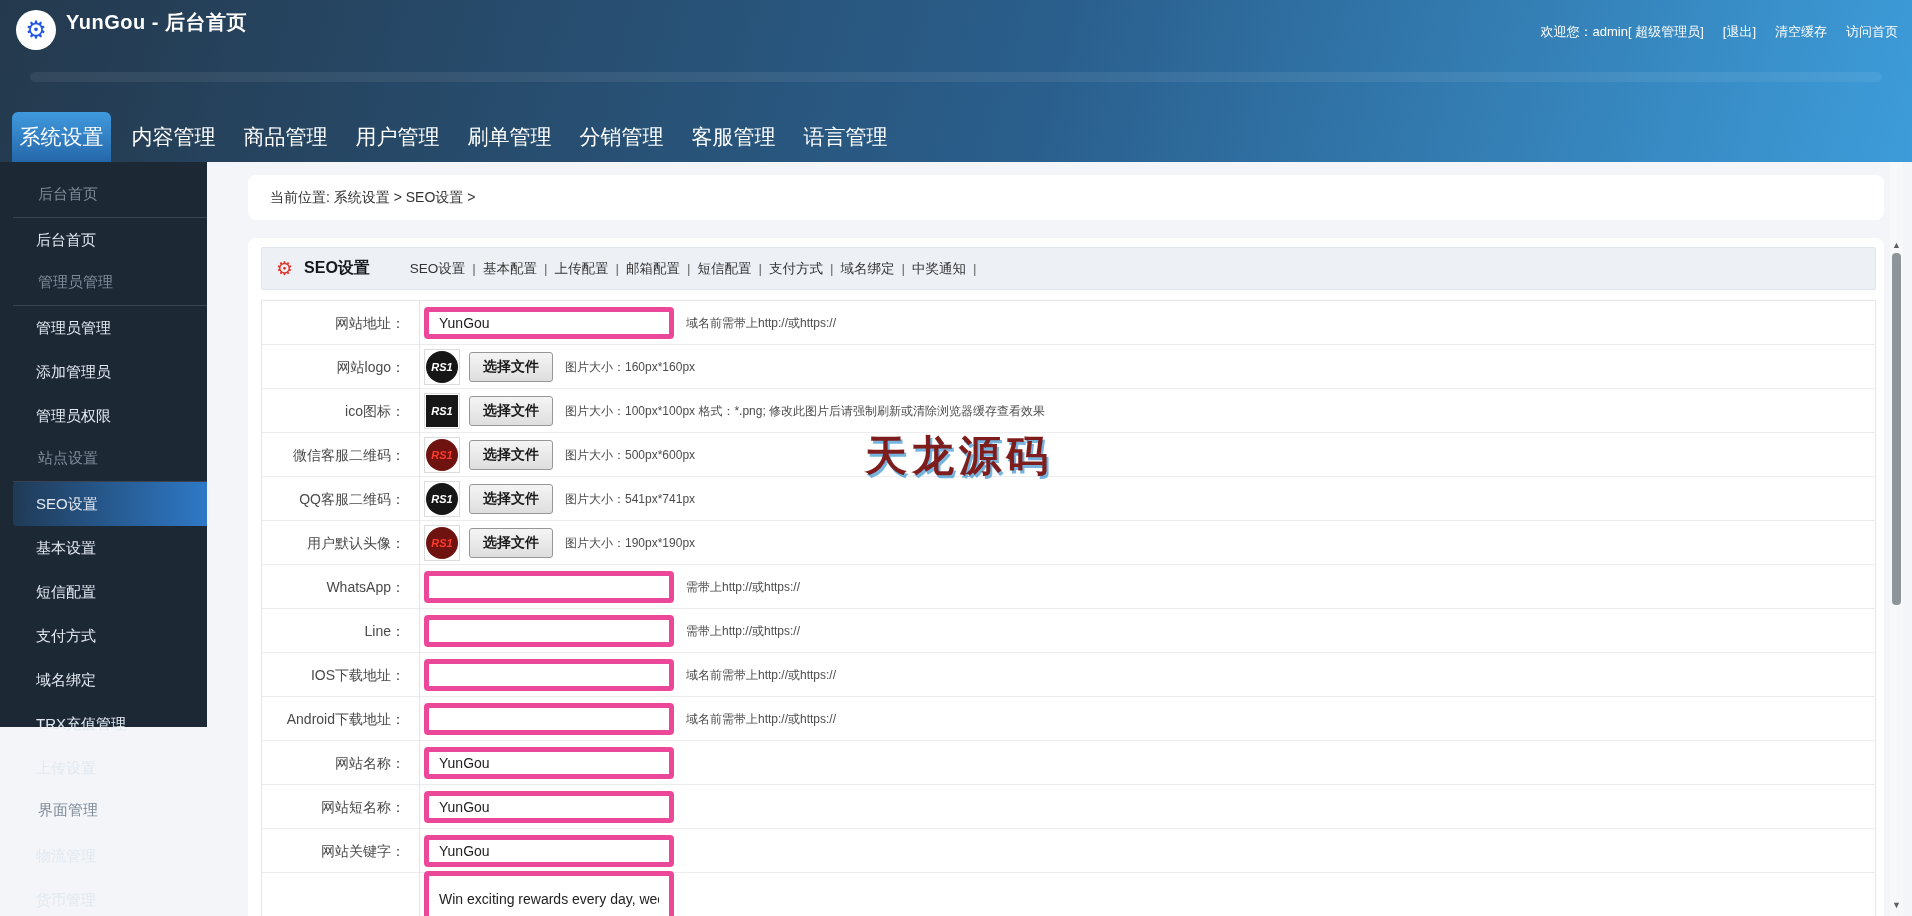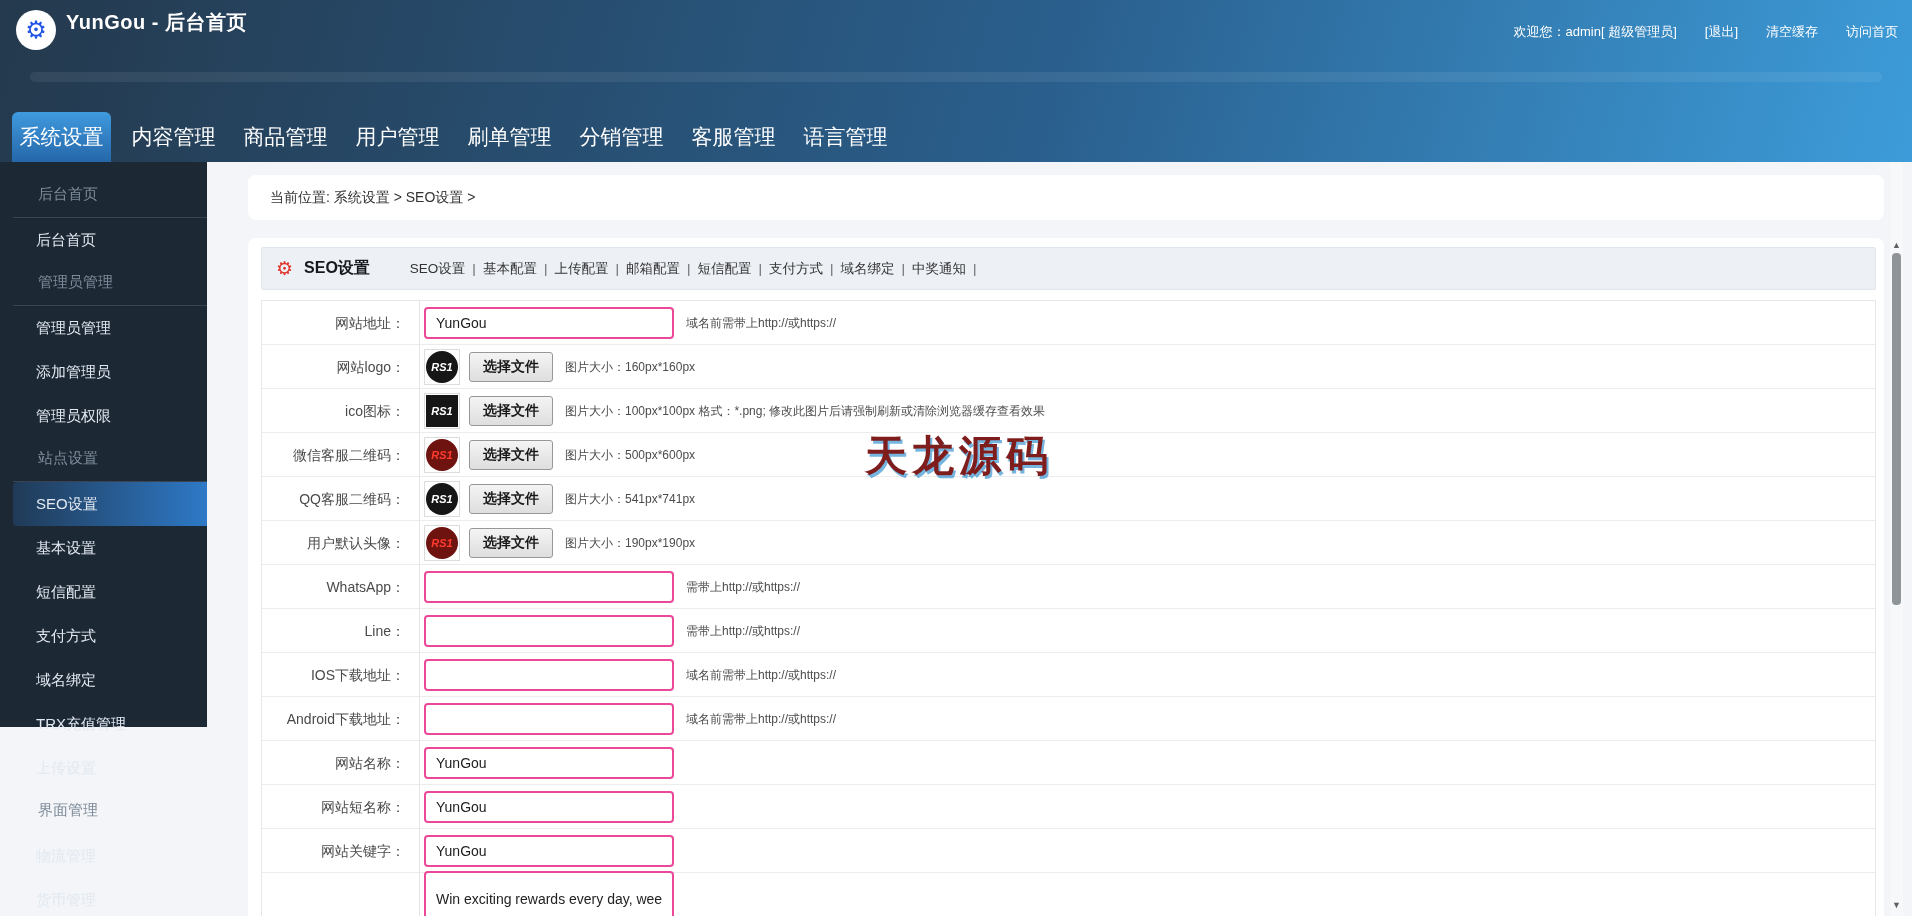--- a/index.html
+++ b/index.html
@@ -6,21 +6,21 @@
   html,body { width:1912px; height:916px; overflow:hidden; }
   body { font-family:"Liberation Sans","DejaVu Sans",sans-serif; background:#f3f5f8; position:relative; }
 
   
   .topband { position:absolute; left:0; top:0; width:1912px; height:162px;
              background:linear-gradient(105deg,#24394d 0%,#2a5f8d 55%,#3d9cd9 100%); }
   .logo-circle { position:absolute; left:16px; top:10px; width:40px; height:40px; border-radius:50%;
                  background:#ffffff; display:flex; align-items:center; justify-content:center; }
   .logo-gear { color:#2457e6; font-size:24px; line-height:1; }
   .app-title { position:absolute; left:66px; top:9px; color:#ffffff; font-size:20px; font-weight:bold; letter-spacing:.5px; }
-  .top-links { position:absolute; right:14px; top:23px; color:#ffffff; font-size:13px; display:flex; gap:28px; }
+  .top-links { position:absolute; right:14px; top:23px; color:#ffffff; font-size:13px; display:flex; gap:19px; }
   .top-links span { cursor:pointer; white-space:nowrap; }
   .decor-strip { position:absolute; left:30px; top:72px; width:1852px; height:10px;
                  background:rgba(255,255,255,.07); border-radius:5px; }
   .tabs { position:absolute; left:12px; bottom:0; height:50px; display:flex; }
   .tab { width:99px; height:50px; line-height:50px; text-align:center; color:#ffffff; font-size:21px;
          margin-right:13px; cursor:pointer; }
   .tab.active { background:linear-gradient(180deg,#409ade 0%,#2467a9 100%); border-radius:6px 6px 0 0; }
 
   
   .sidebar { position:absolute; left:0; top:162px; width:207px; height:565px; background:#1d2835; padding-top:12px; }
@@ -42,21 +42,21 @@
   .panel-links { margin-left:40px; font-size:13.5px; color:#333333; }
   .panel-links a { color:#333333; text-decoration:none; cursor:pointer; }
   .panel-sep { color:#666; margin:0 7px; }
 
   
   .form-table { position:absolute; left:13px; top:62px; width:1615px; border:1px solid #e7e7e7; border-bottom:none; background:#fff; }
   .form-row { display:flex; height:44px; border-bottom:1px solid #ececec; align-items:flex-start; }
   .cell-label { width:158px; border-right:1px solid #e5e5e5; text-align:right; padding-right:14px;
                 font-size:14px; color:#4a4a4a; line-height:44px; height:44px; flex:none; }
   .cell-value { display:flex; align-items:center; flex:1; height:44px; }
-  .text-input { margin-left:4px; width:250px; height:32px; border:2px solid #ec4899; border-radius:4px;
+  .text-input { margin-left:4px; width:250px; height:32px; border:5px solid #ec4899; border-radius:4px;
                 padding:0 10px; font-size:14px; color:#222; font-family:inherit; outline:none; background:#fff; }
   .hint { margin-left:12px; font-size:12px; color:#4c4c4c; white-space:nowrap; }
   .thumb-box { margin-left:4px; width:36px; height:36px; border:1px solid #dcdcdc; background:#fff; padding:1px;
                display:flex; align-items:center; justify-content:center; flex:none; }
   .thumb { width:32px; height:32px; display:flex; align-items:center; justify-content:center;
            font-size:11px; font-weight:bold; font-style:italic; }
   .thumb.circle { border-radius:50%; }
   .thumb.black { background:#161616; color:#ffffff; }
   .thumb.red { background:#6e1310; color:#ff3b2d; }
   .choose-btn { margin-left:9px; height:30px; padding:0 13px; font-size:14px; font-weight:bold; color:#1a1a1a;

